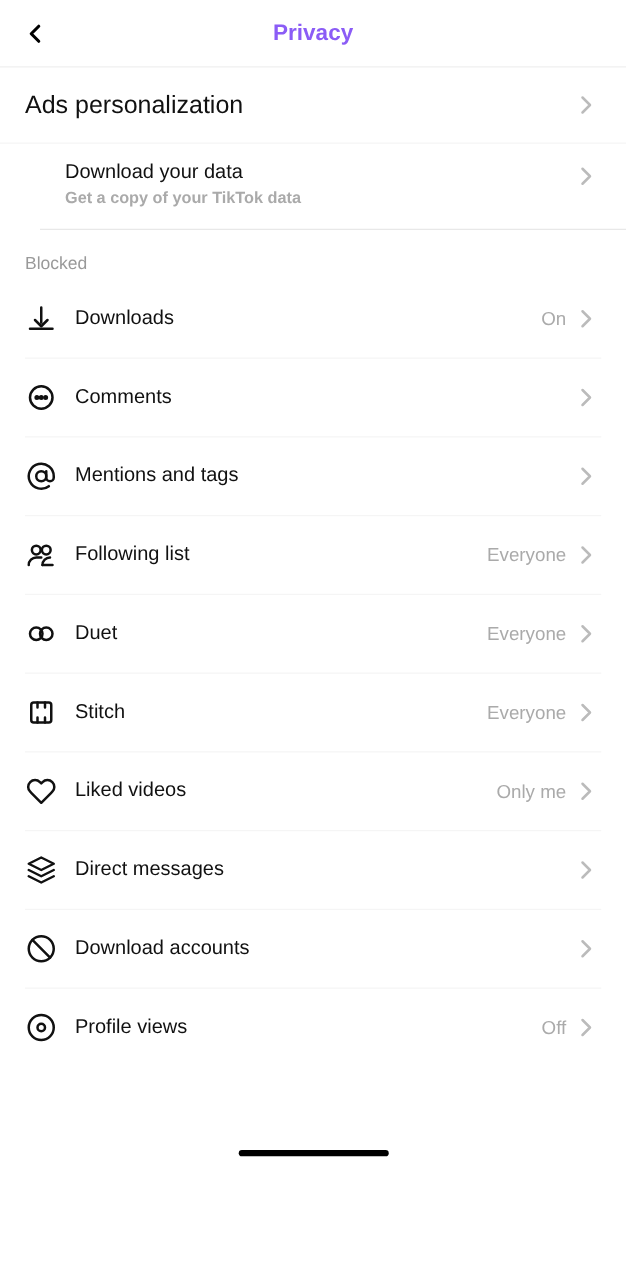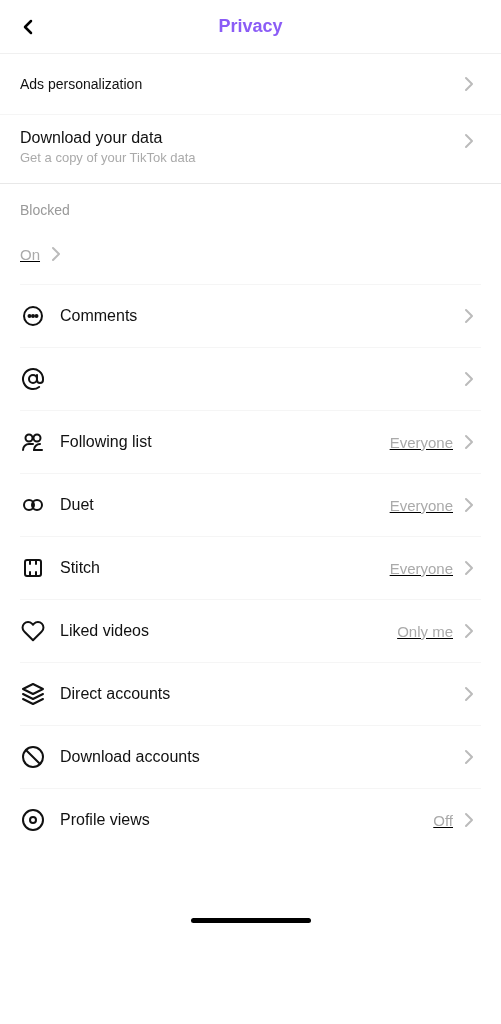--- a/index.html
+++ b/index.html
@@ -61,60 +61,61 @@
       flex-shrink: 0;
     }
     .menu-item-label {
       font-size: 16px;
       color: #111;
     }
     .menu-item-right {
       display: flex;
       align-items: center;
       gap: 4px;
-      text-decoration: underline;
     }
     .menu-item-value {
       font-size: 15px;
       color: #aaa;
     }
     .section-label {
       font-size: 14px;
       color: #999;
       padding: 18px 20px 6px 20px;
     }
     .ads-item {
       display: flex;
       align-items: center;
       justify-content: space-between;
       padding: 18px 20px;
       border-bottom: 1px solid #f5f5f5;
       cursor: pointer;
     }
     .ads-item-label {
-      font-size: 14px;
+      font-size: 20px;
       color: #111;
     }
     .download-item {
       padding: 14px 20px 18px 20px;
       border-bottom: 1px solid #e8e8e8;
       cursor: pointer;
       display: flex;
       align-items: flex-start;
       justify-content: space-between;
+      margin-left: 32px;
     }
     .download-item-text {}
     .download-item-title {
       font-size: 16px;
       color: #111;
       margin-bottom: 3px;
     }
     .download-item-subtitle {
       font-size: 13px;
       color: #aaa;
+      font-weight: bold;
     }
     .home-indicator {
       display: flex;
       justify-content: center;
       padding: 12px 0 8px 0;
       position: absolute;
       bottom: 10px;
       left: 0;
       right: 0;
     }
@@ -160,20 +161,29 @@
       <polyline points="9 18 15 12 9 6"></polyline>
     </svg>
   </div>
 </div>
 
 <div class="section-label">Blocked</div>
 
 <div class="section">
 
   <div class="menu-item">
+    <div class="menu-item-left">
+      <div class="menu-item-icon">
+        <svg viewBox="0 0 24 24" fill="none" stroke="#111" stroke-width="2" stroke-linecap="round" stroke-linejoin="round">
+          <path d="M12 3v12M7 13l5 5 5-5"></path>
+          <path d="M3 20h18"></path>
+        </svg>
+      </div>
+      <span class="menu-item-label">Downloads</span>
+    </div>
     <div class="menu-item-right">
       <span class="menu-item-value">On</span>
       <svg viewBox="0 0 24 24" fill="none" stroke="#bbb" stroke-width="2" stroke-linecap="round" stroke-linejoin="round">
         <polyline points="9 18 15 12 9 6"></polyline>
       </svg>
     </div>
   </div>
 
   <div class="menu-item">
     <div class="menu-item-left">
@@ -195,20 +205,21 @@
   </div>
 
   <div class="menu-item">
     <div class="menu-item-left">
       <div class="menu-item-icon">
         <svg viewBox="0 0 24 24" fill="none" stroke="#111" stroke-width="2" stroke-linecap="round" stroke-linejoin="round">
           <circle cx="12" cy="12" r="4"></circle>
           <path d="M16 8v5a3 3 0 0 0 6 0v-1a10 10 0 1 0-3.92 7.94"></path>
         </svg>
       </div>
+      <span class="menu-item-label">Mentions and tags</span>
     </div>
     <div class="menu-item-right">
       <svg viewBox="0 0 24 24" fill="none" stroke="#bbb" stroke-width="2" stroke-linecap="round" stroke-linejoin="round">
         <polyline points="9 18 15 12 9 6"></polyline>
       </svg>
     </div>
   </div>
 
   <div class="menu-item">
     <div class="menu-item-left">
@@ -286,21 +297,21 @@
 
   <div class="menu-item">
     <div class="menu-item-left">
       <div class="menu-item-icon">
         <svg viewBox="0 0 24 24" fill="none" stroke="#111" stroke-width="2" stroke-linecap="round" stroke-linejoin="round">
           <polygon points="12 2 2 7 12 12 22 7 12 2"></polygon>
           <polyline points="2 17 12 22 22 17"></polyline>
           <polyline points="2 12 12 17 22 12"></polyline>
         </svg>
       </div>
-      <span class="menu-item-label">Direct accounts</span>
+      <span class="menu-item-label">Direct messages</span>
     </div>
     <div class="menu-item-right">
       <svg viewBox="0 0 24 24" fill="none" stroke="#bbb" stroke-width="2" stroke-linecap="round" stroke-linejoin="round">
         <polyline points="9 18 15 12 9 6"></polyline>
       </svg>
     </div>
   </div>
 
   <div class="menu-item">
     <div class="menu-item-left">

